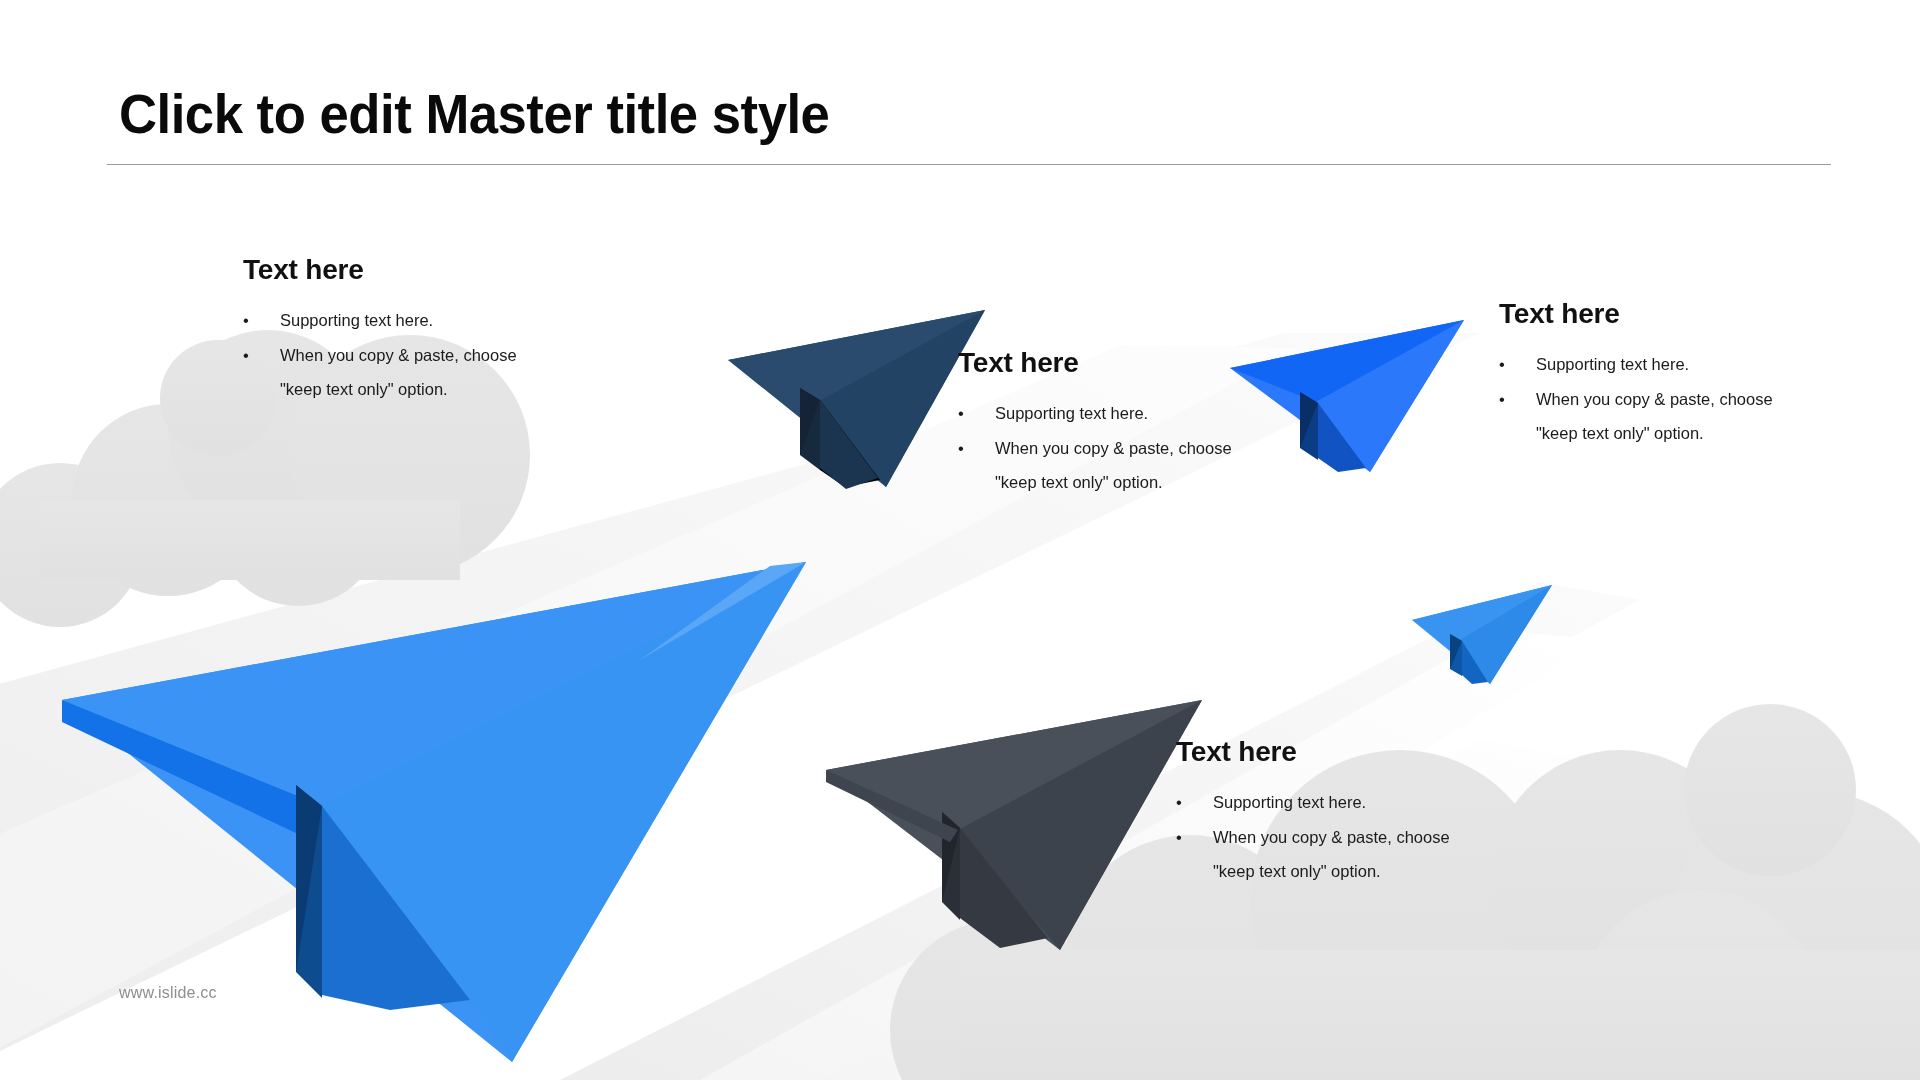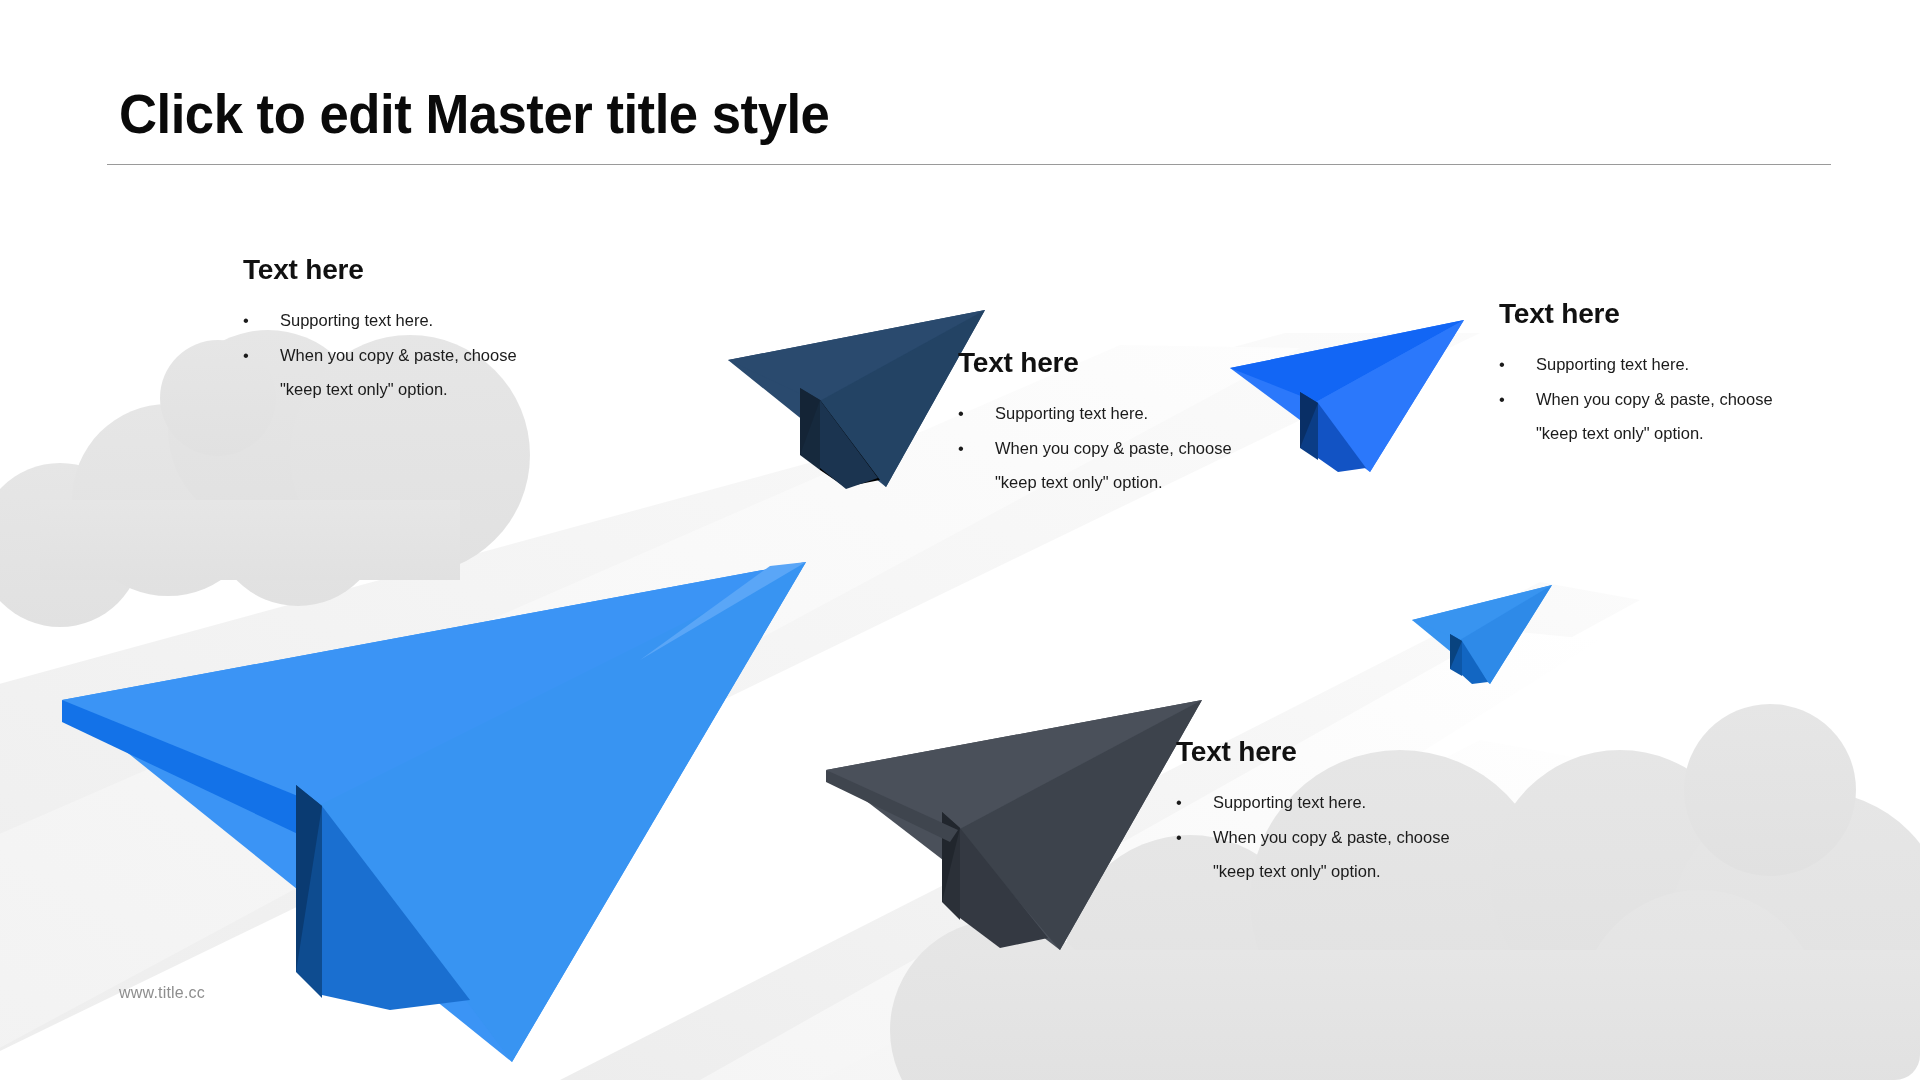--- a/index.html
+++ b/index.html
@@ -1,21 +1,21 @@
 <!DOCTYPE html>
 <html><head>
 <meta charset="utf-8">
 <style>
   html,body{margin:0;padding:0;}
   body{
     width:1920px;height:1080px;overflow:hidden;position:relative;
     background:#ffffff;
     font-family:"Liberation Sans","DejaVu Sans",sans-serif;
   }
-  #slide{position:absolute;inset:0;width:1920px;height:1080px;background:#fff;overflow:hidden;border-radius:25px;}
+  #slide{position:absolute;inset:0;width:1920px;height:1080px;background:#fff;overflow:hidden;}
 
   
   #art{position:absolute;inset:0;width:1920px;height:1080px;}
 
   
   .title{
     position:absolute;left:119px;top:85px;
     font-size:56px;font-weight:bold;color:#0a0a0a;
     letter-spacing:-0.5px;line-height:1.05;white-space:nowrap;
     font-stretch:condensed;
@@ -215,15 +215,15 @@
         <span>Supporting text here.</span>
       </li>
       <li>
         <span class="bullet">•</span>
         <span>When you copy &amp; paste, choose</span>
         <span class="l2">"keep text only" option.</span>
       </li>
     </ul>
   </div>
 
-  <div class="watermark">www.title.cc</div>
+  <div class="watermark">www.islide.cc</div>
 
 </div>
 
 </body></html>

